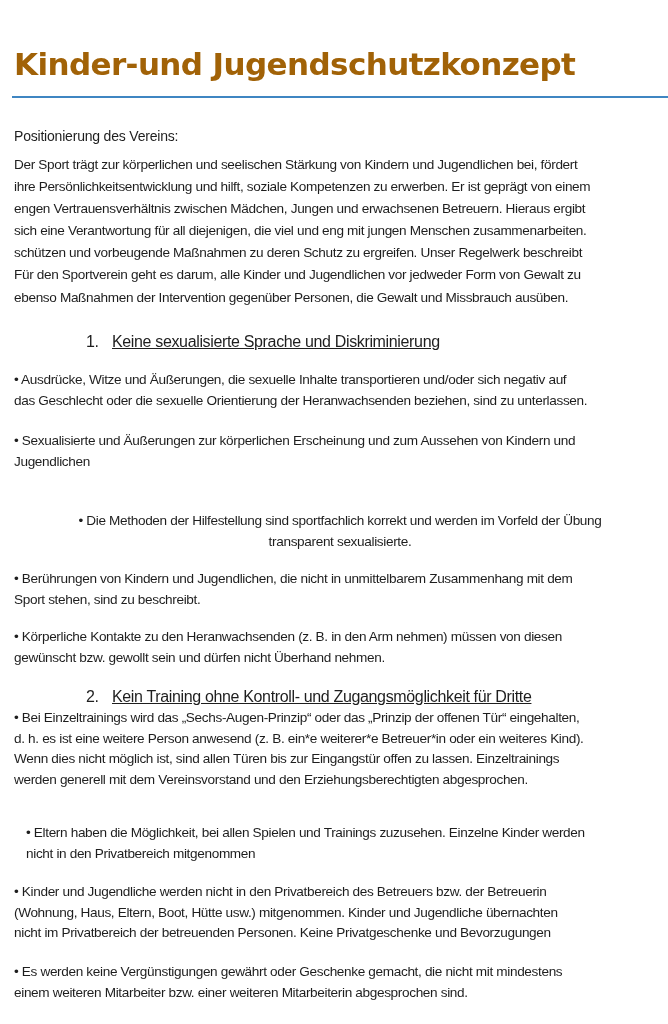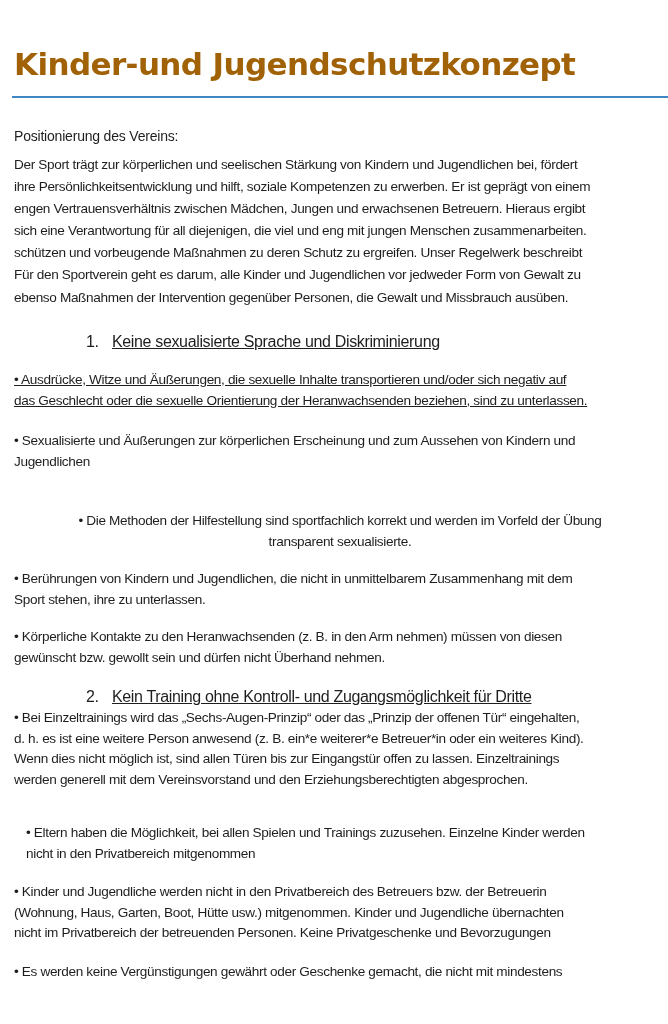--- a/index.html
+++ b/index.html
@@ -54,38 +54,38 @@
   <span>sich eine Verantwortung für all diejenigen, die viel und eng mit jungen Menschen zusammenarbeiten.</span>
   <span>schützen und vorbeugende Maßnahmen zu deren Schutz zu ergreifen. Unser Regelwerk beschreibt</span>
   <span>Für den Sportverein geht es darum, alle Kinder und Jugendlichen vor jedweder Form von Gewalt zu</span>
   <span>ebenso Maßnahmen der Intervention gegenüber Personen, die Gewalt und Missbrauch ausüben.</span>
 </p>
 
 <div class="heading" style="top:333px;">
   <span class="num">1.</span><span class="txt">Keine sexualisierte Sprache und Diskriminierung</span>
 </div>
 
-<p class="bullet" style="top:370px;text-decoration:underline;">
+<p class="bullet" style="top:370px;">
   <span>• Ausdrücke, Witze und Äußerungen, die sexuelle Inhalte transportieren und/oder sich negativ auf</span>
   <span>das Geschlecht oder die sexuelle Orientierung der Heranwachsenden beziehen, sind zu unterlassen.</span>
 </p>
 
 <p class="bullet" style="top:431px;">
   <span>• Sexualisierte und Äußerungen zur körperlichen Erscheinung und zum Aussehen von Kindern und</span>
   <span>Jugendlichen</span>
 </p>
 
 <p class="bullet" style="top:511px;text-align:center;">
   <span> • Die Methoden der Hilfestellung sind sportfachlich korrekt und werden im Vorfeld der Übung</span>
   <span>transparent sexualisierte.</span>
 </p>
 
 <p class="bullet" style="top:569px;">
   <span>• Berührungen von Kindern und Jugendlichen, die nicht in unmittelbarem Zusammenhang mit dem</span>
-  <span>Sport stehen, ihre zu unterlassen.</span>
+  <span>Sport stehen, sind zu beschreibt.</span>
 </p>
 
 <p class="bullet" style="top:627px;">
   <span>• Körperliche Kontakte zu den Heranwachsenden (z. B. in den Arm nehmen) müssen von diesen</span>
   <span>gewünscht bzw. gewollt sein und dürfen nicht Überhand nehmen.</span>
 </p>
 
 <div class="heading" style="top:688px;">
   <span class="num">2.</span><span class="txt">Kein Training ohne Kontroll- und Zugangsmöglichkeit für Dritte</span>
 </div>
@@ -97,19 +97,20 @@
   <span>werden generell mit dem Vereinsvorstand und den Erziehungsberechtigten abgesprochen.</span>
 </p>
 
 <p class="bullet" style="top:823px;margin-left:12px;">
   <span>• Eltern haben die Möglichkeit, bei allen Spielen und Trainings zuzusehen. Einzelne Kinder werden</span>
   <span>nicht in den Privatbereich mitgenommen</span>
 </p>
 
 <p class="bullet" style="top:882px;">
   <span>• Kinder und Jugendliche werden nicht in den Privatbereich des Betreuers bzw. der Betreuerin</span>
-  <span>(Wohnung, Haus, Garten, Boot, Hütte usw.) mitgenommen. Kinder und Jugendliche übernachten</span>
+  <span>(Wohnung, Haus, Eltern, Boot, Hütte usw.) mitgenommen. Kinder und Jugendliche übernachten</span>
   <span>nicht im Privatbereich der betreuenden Personen. Keine Privatgeschenke und Bevorzugungen</span>
 </p>
 
 <p class="bullet" style="top:962px;">
   <span>• Es werden keine Vergünstigungen gewährt oder Geschenke gemacht, die nicht mit mindestens</span>
+  <span>einem weiteren Mitarbeiter bzw. einer weiteren Mitarbeiterin abgesprochen sind.</span>
 </p>
 
 </body></html>

